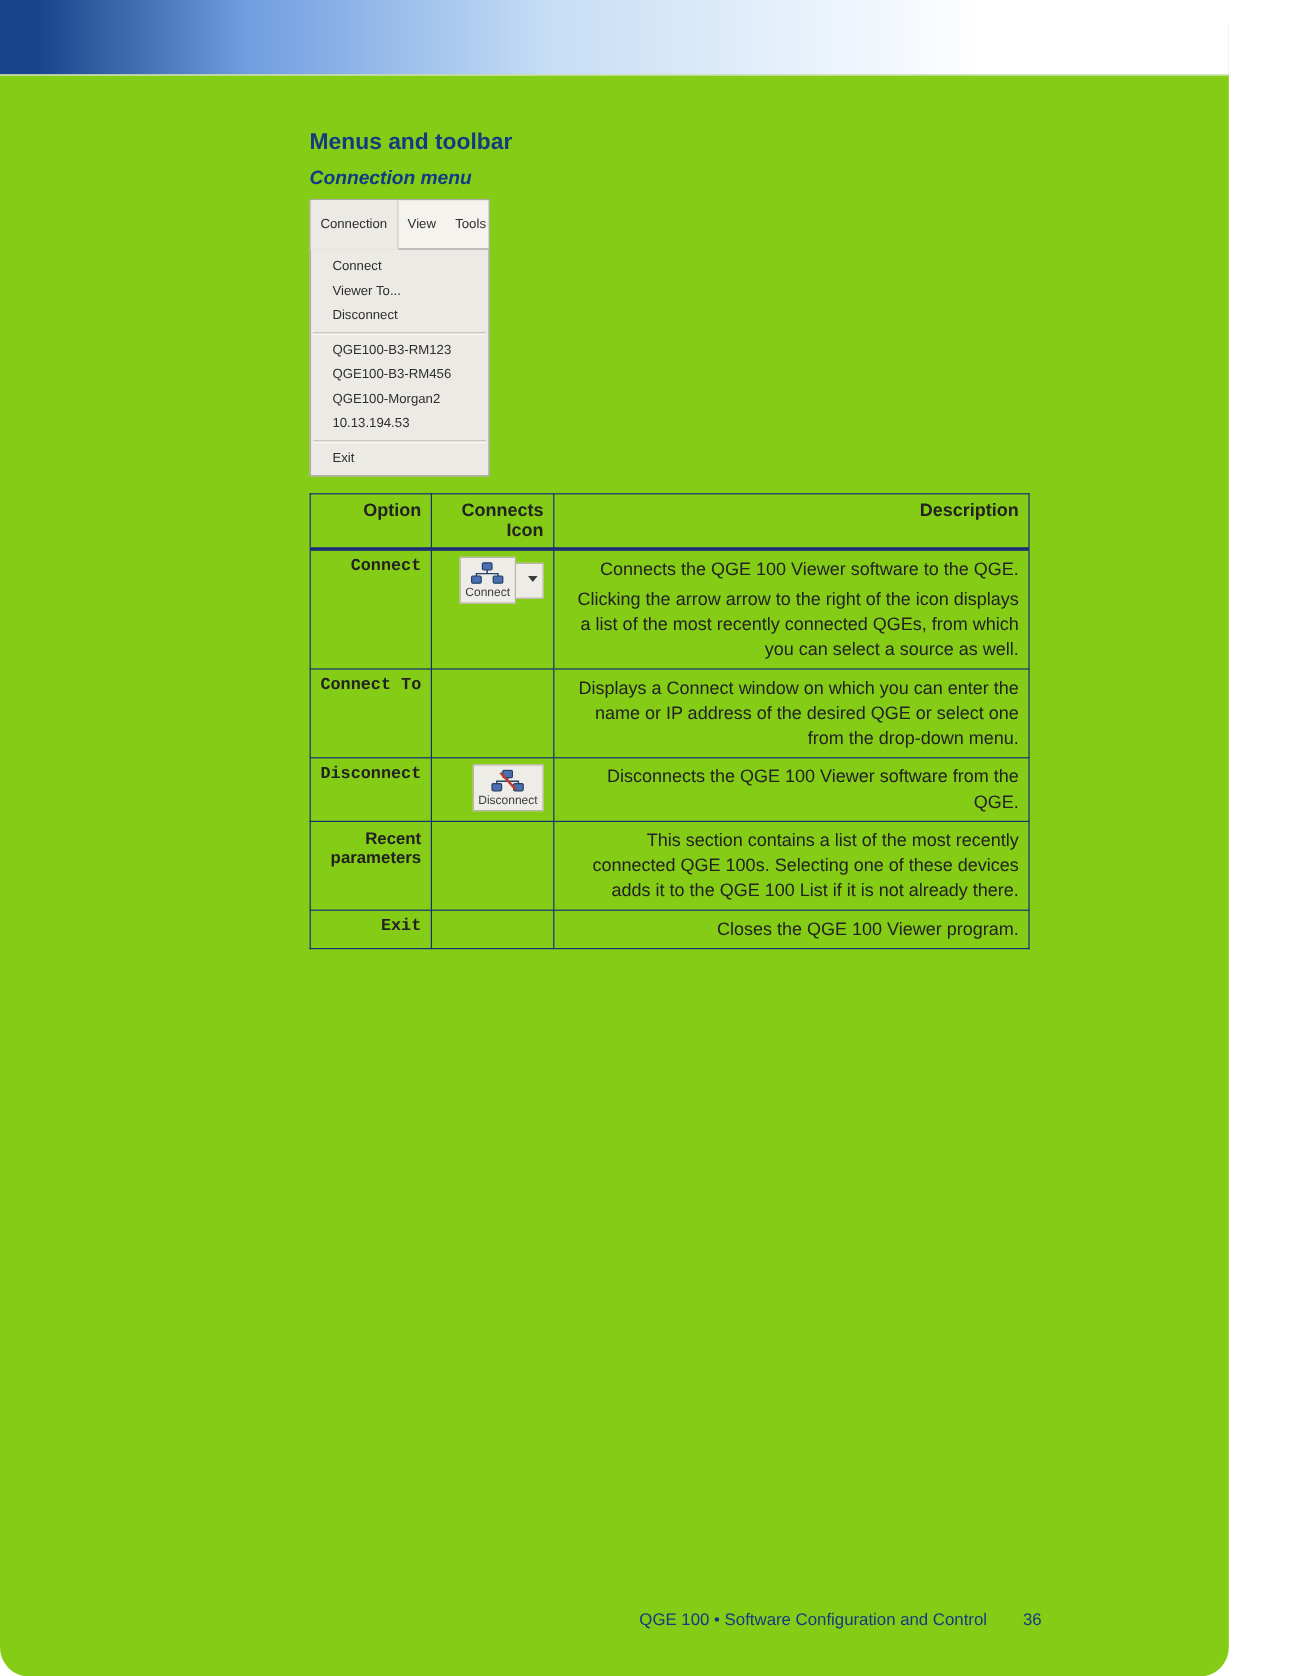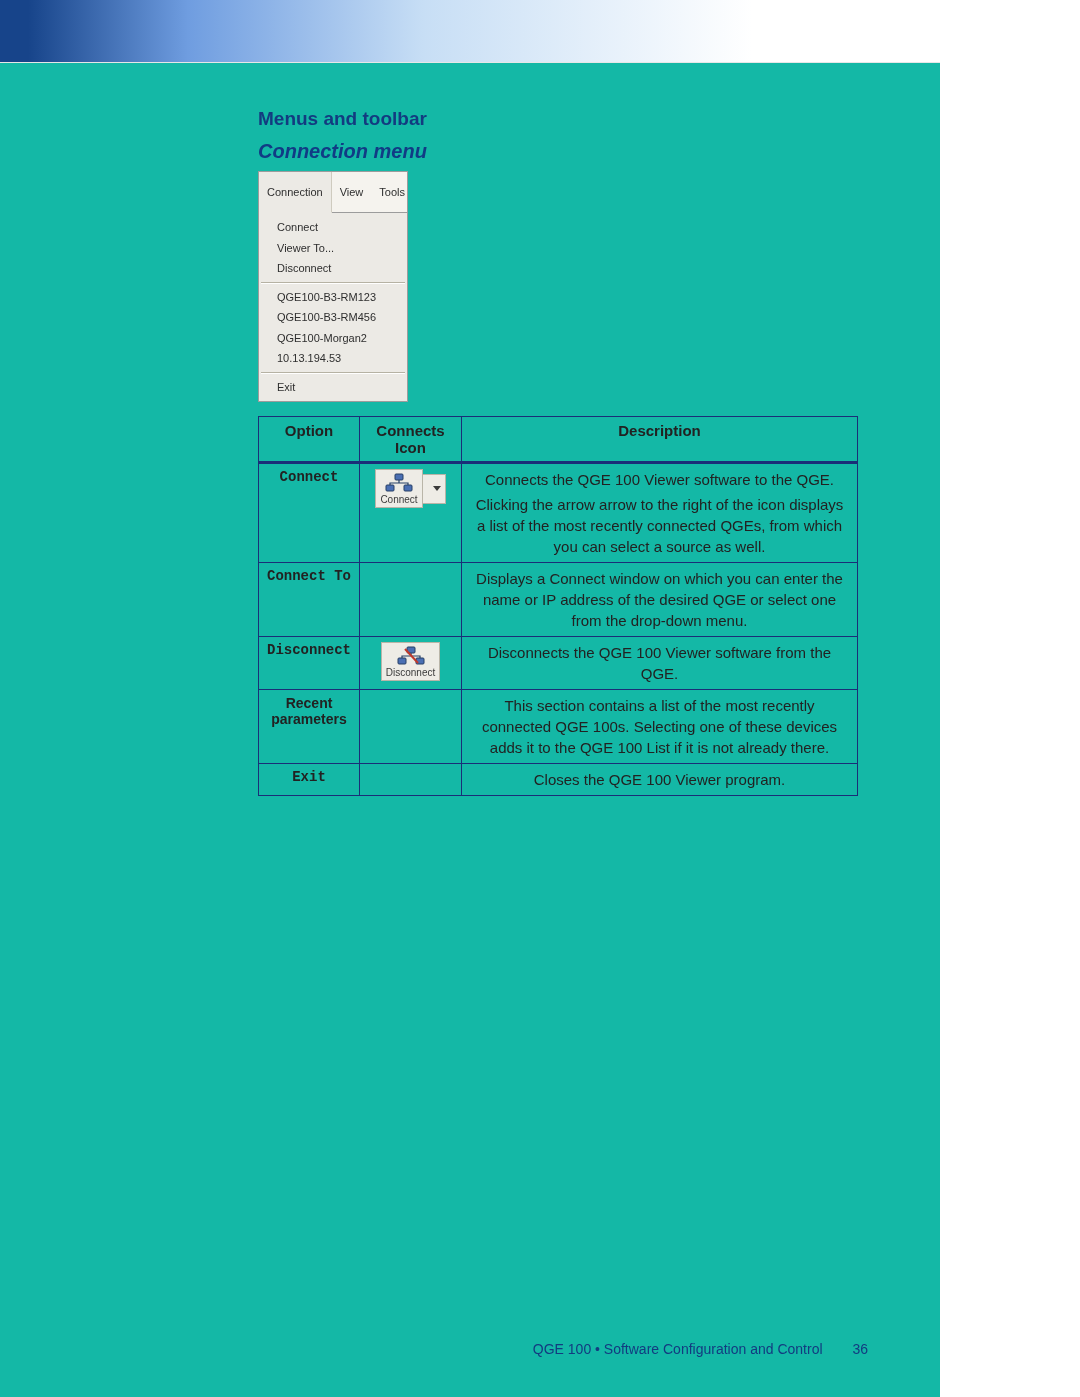--- a/index.html
+++ b/index.html
@@ -3,25 +3,26 @@
 <meta charset="utf-8">
 <style>
   html, body {
     margin: 0;
     padding: 0;
     background: #ffffff;
     font-family: "Segoe UI", "Helvetica Neue", Arial, sans-serif;
     color: #222;
   }
   .page {
-    width: 940px;
+    width: 1024px;
     height: 1397px;
     position: relative;
     box-sizing: border-box;
-    background: #14b8a6;
+    background: #84cc16;
+    border-radius: 24px;
   }
   .topbar {
     height: 62px;
     width: 100%;
     background: linear-gradient(to right, #17448a 0%, #17448a 3%, #6f9de0 20%, #c7def5 45%, #ffffff 80%);
     border-bottom: 1px solid #e7e7e7;
   }
   .content {
     position: absolute;
     left: 258px;
@@ -36,21 +37,21 @@
   }
   p.intro {
     margin: 0 0 16px 0;
     font-size: 15px;
     line-height: 1.45;
     color: #222;
   }
   h3.subheading {
     margin: 10px 0 8px 0;
     color: #113b85;
-    font-size: 20px;
+    font-size: 16px;
     font-style: italic;
     font-weight: 700;
   }
 
   
   .menu-shot {
     width: 148px;
     border: 1px solid #9c9c9c;
     background: #eceae5;
     font-family: Tahoma, Verdana, sans-serif;
@@ -90,21 +91,21 @@
   table.ref {
     border-collapse: collapse;
     width: 600px;
     margin-top: 14px;
     font-size: 15px;
   }
   table.ref th, table.ref td {
     border: 1px solid #1a2e78;
     padding: 5px 8px;
     vertical-align: top;
-    text-align: center;
+    text-align: right;
   }
   table.ref thead tr {
     border-bottom: 3px solid #1a2e78;
   }
   table.ref th {
     font-weight: 700;
     color: #222;
   }
   .opt-col { width: 98px; }
   .icon-col { width: 102px; text-align: center; }

